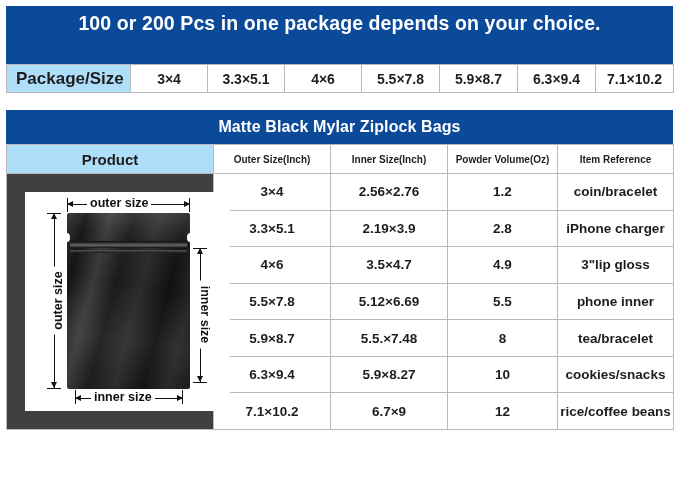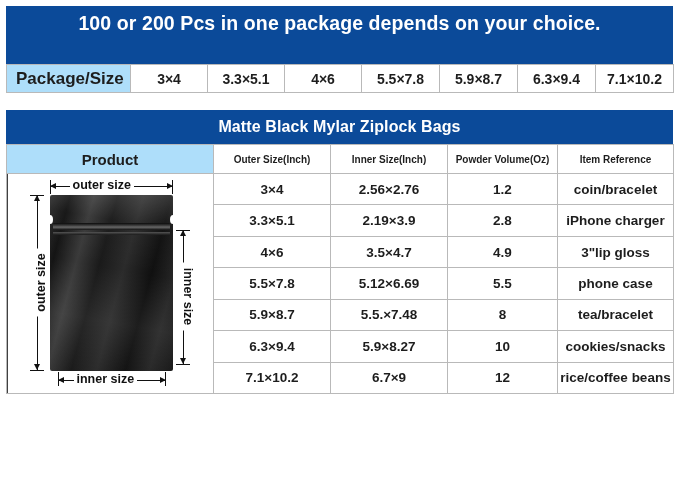--- a/index.html
+++ b/index.html
@@ -103,21 +103,21 @@
   }
   .t2 .product-head {
     background: #aedefa;
     font-weight: bold;
     font-size: 15px;
   }
   .t2 .col-head {
     font-size: 10px;
   }
   .t2 .product-cell {
-    padding: 0;
+    padding: 18px;
     background: #404040;
   }
 
   
   .bag-wrap {
     position: relative;
     width: 205px;
     height: 219px;
     margin: 0 auto;
     background: #ffffff;
@@ -324,21 +324,21 @@
         <td>4×6</td>
         <td>3.5×4.7</td>
         <td>4.9</td>
         <td>3"lip gloss</td>
       </tr>
 
       <tr>
         <td>5.5×7.8</td>
         <td>5.12×6.69</td>
         <td>5.5</td>
-        <td>phone case</td>
+        <td>phone inner</td>
       </tr>
 
       <tr>
         <td>5.9×8.7</td>
         <td>5.5.×7.48</td>
         <td>8</td>
         <td>tea/bracelet</td>
       </tr>
 
       <tr>

